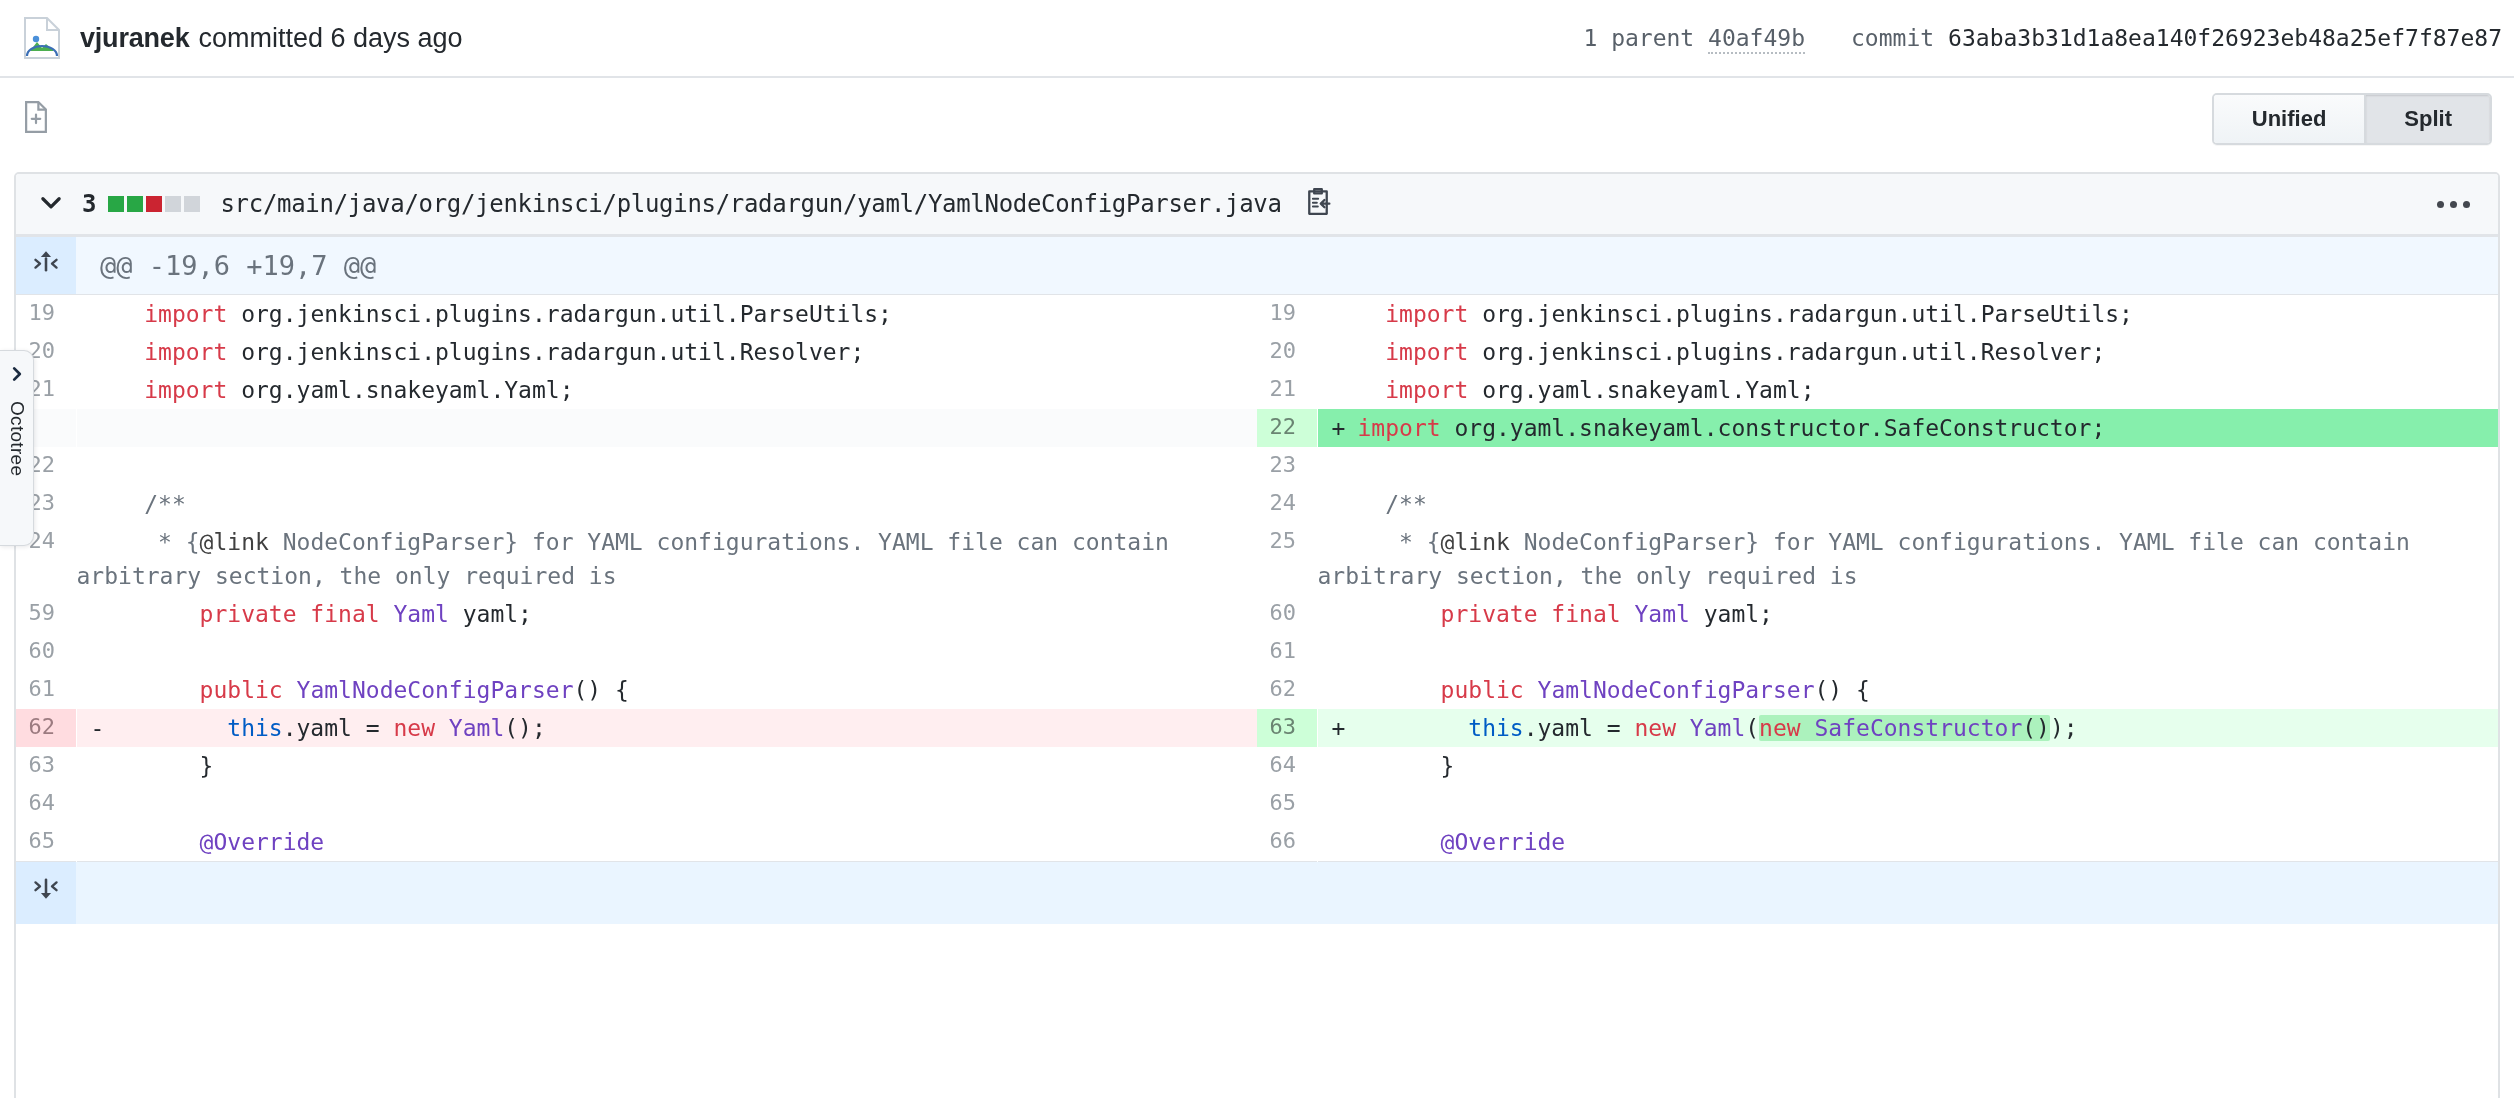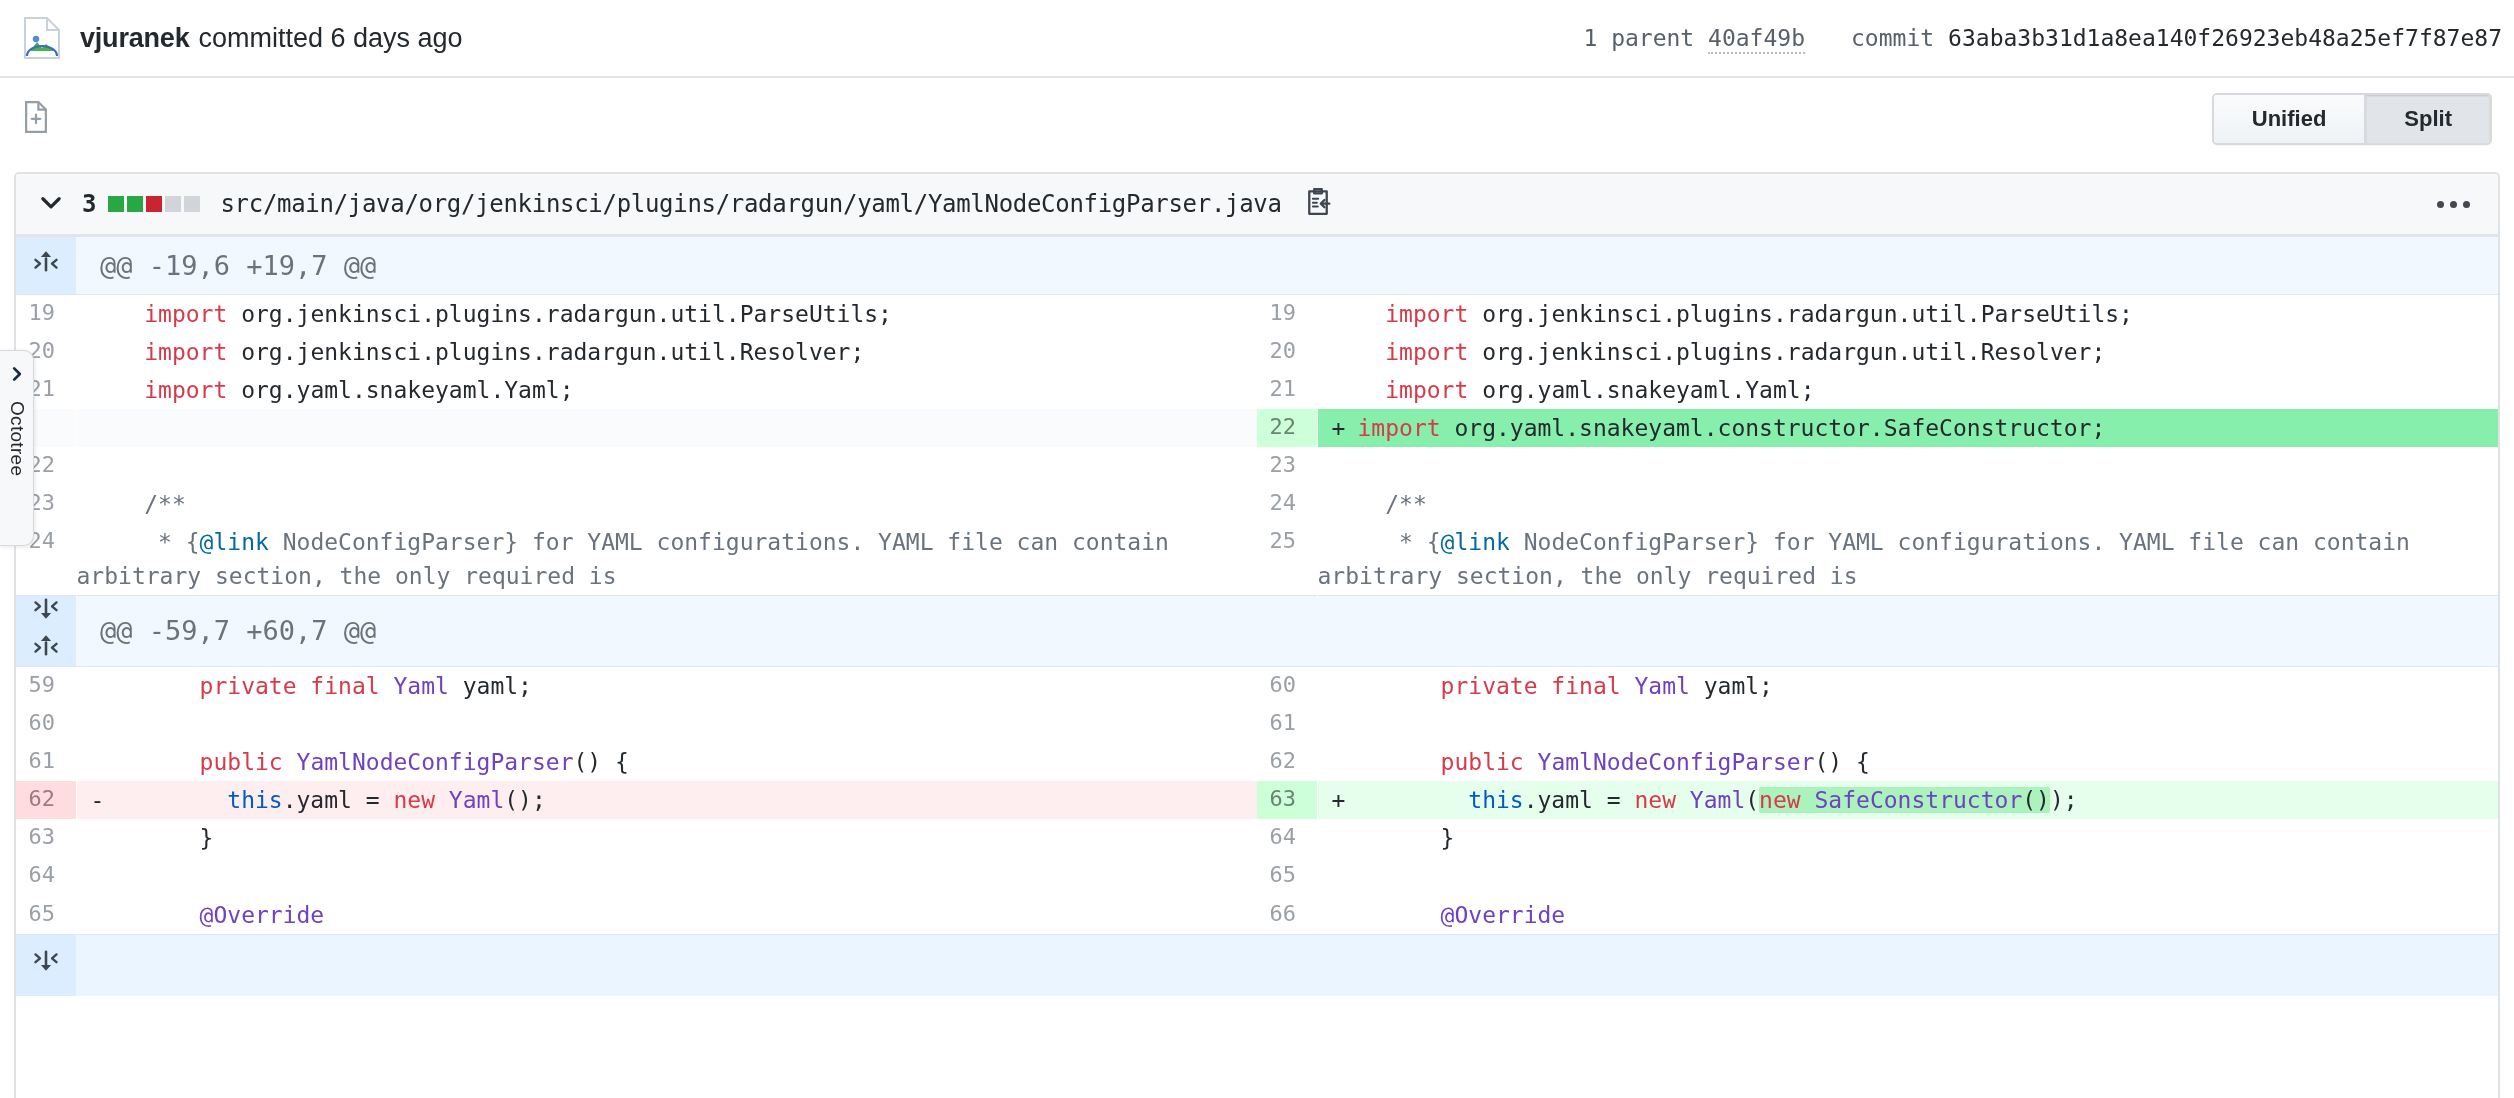--- a/index.html
+++ b/index.html
@@ -237,21 +237,21 @@
   tr.tailexpand td {
     background: #eaf5ff;
     height: 62px;
     border-top: 1px solid #e1e4e8;
   }
   tr.tailexpand td.expander { background: #dbedff; }
 
   
   .k  { color: #d73a49; }   
   .cm { color: #6a737d; }   
-  .cm .lnk { color: #0369a1; }
+  .cm .lnk { color: #404040; }
   .ty { color: #6f42c1; }   
   .vr { color: #005cc5; }   
   .an { color: #6f42c1; }   
 
   
   .octotree {
     position: absolute;
     left: 0;
     top: 350px;
     width: 34px;
@@ -418,39 +418,20 @@
             <td class="code"><span class="sign"></span><span class="txt">  <span class="cm">/**</span></span></td>
             <td class="gutter">24</td>
             <td class="code"><span class="sign"></span><span class="txt">  <span class="cm">/**</span></span></td>
           </tr>
           <tr>
             <td class="gutter">24</td>
             <td class="code"><span class="sign"></span><span class="txt">   <span class="cm">* {<span class="lnk">@link</span> NodeConfigParser} for YAML configurations. YAML file can contain arbitrary section, the only required is</span></span></td>
             <td class="gutter">25</td>
             <td class="code"><span class="sign"></span><span class="txt">   <span class="cm">* {<span class="lnk">@link</span> NodeConfigParser} for YAML configurations. YAML file can contain arbitrary section, the only required is</span></span></td>
           </tr>
-          <tr class="hunk">
-            <td class="expander">
-              <span class="exp-stack">
-                <span><svg width="28" height="24" viewBox="0 0 18 16">
-                    <path d="M9 14.5 l3.4 -3.8 h-6.8 z" fill="#3f4650"></path>
-                    <path d="M2 3.6 l3 2.6 -3 2.6" fill="none" stroke="#3f4650" stroke-width="1.6" stroke-linecap="round" stroke-linejoin="round"></path>
-                    <path d="M16 3.6 l-3 2.6 3 2.6" fill="none" stroke="#3f4650" stroke-width="1.6" stroke-linecap="round" stroke-linejoin="round"></path>
-                    <path d="M9 1.8 v9.2" stroke="#3f4650" stroke-width="1.7" stroke-linecap="round"></path>
-                  </svg></span>
-                <span><svg width="28" height="24" viewBox="0 0 18 16">
-                    <path d="M9 1.5 l3.4 3.8 h-6.8 z" fill="#3f4650"></path>
-                    <path d="M2 7.2 l3 2.6 -3 2.6" fill="none" stroke="#3f4650" stroke-width="1.6" stroke-linecap="round" stroke-linejoin="round"></path>
-                    <path d="M16 7.2 l-3 2.6 3 2.6" fill="none" stroke="#3f4650" stroke-width="1.6" stroke-linecap="round" stroke-linejoin="round"></path>
-                    <path d="M9 6.4 v7.8" stroke="#3f4650" stroke-width="1.7" stroke-linecap="round"></path>
-                  </svg></span>
-              </span>
-            </td>
-            <td class="hunktext" colspan="3">@@ -59,7 +60,7 @@</td>
-          </tr>
           <tr>
             <td class="gutter">59</td>
             <td class="code"><span class="sign"></span><span class="txt">      <span class="k">private final</span> <span class="ty">Yaml</span> yaml;</span></td>
             <td class="gutter">60</td>
             <td class="code"><span class="sign"></span><span class="txt">      <span class="k">private final</span> <span class="ty">Yaml</span> yaml;</span></td>
           </tr>
           <tr>
             <td class="gutter">60</td>
             <td class="code"><span class="sign"></span><span class="txt"></span></td>
             <td class="gutter">61</td>

